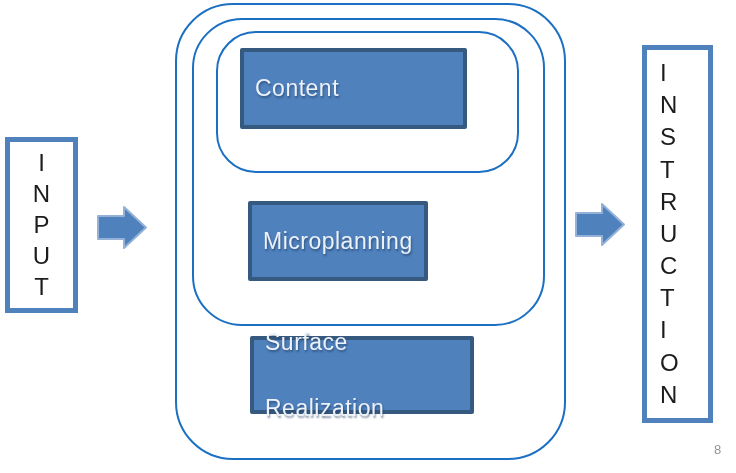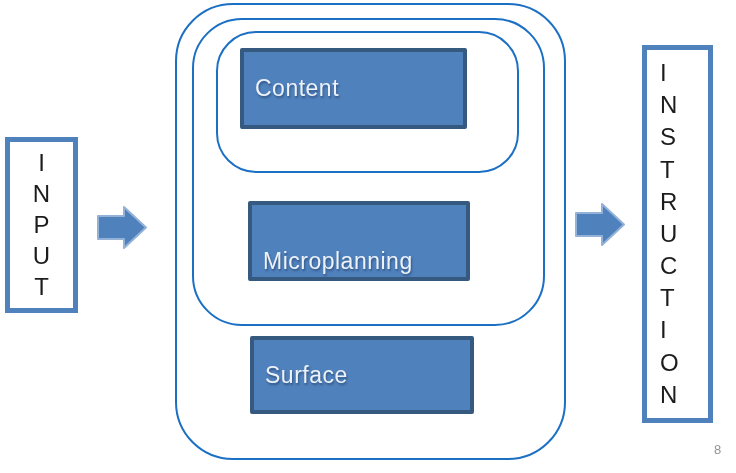--- a/index.html
+++ b/index.html
@@ -34,21 +34,21 @@
     font-size: 23px;
     letter-spacing: 0.5px;
     line-height: 31px;
     padding-left: 11px;
     display: flex;
     flex-direction: column;
     justify-content: center;
     text-shadow: 1px 2px 2px rgba(30, 55, 90, 0.55);
   }
   .stage.content { left: 240px; top: 48px;  width: 227px; height: 81px; }
-  .stage.micro   { left: 248px; top: 201px; width: 222px; height: 80px; justify-content: flex-end; }
+  .stage.micro   { left: 248px; top: 201px; width: 180px; height: 80px; }
   .stage.surface { left: 250px; top: 336px; width: 224px; height: 78px; gap: 35px; }
 
   
   .io-box {
     position: absolute;
     background: #ffffff;
     border: 5px solid #4F81BD;
     color: #1c1c1c;
     font-size: 24px;
     display: flex;
@@ -102,20 +102,21 @@
   <div class="stage content">
     <span>Content</span>
   </div>
 
   <div class="stage micro">
     <span>Microplanning</span>
   </div>
 
   <div class="stage surface">
     <span>Surface</span>
+    <span>Realization</span>
   </div>
 
   <svg class="arrow right-arrow" width="52" height="47" viewBox="0 0 52 47">
     <polygon points="2,12 28,12 28,3 50,23.5 28,44 28,35 2,35" fill="#4F81BD" stroke="#94B2D8" stroke-width="2" stroke-linejoin="round"></polygon>
   </svg>
 
   <div class="io-box instruction">
     <span class="vletter">I</span>
     <span class="vletter">N</span>
     <span class="vletter">S</span>

